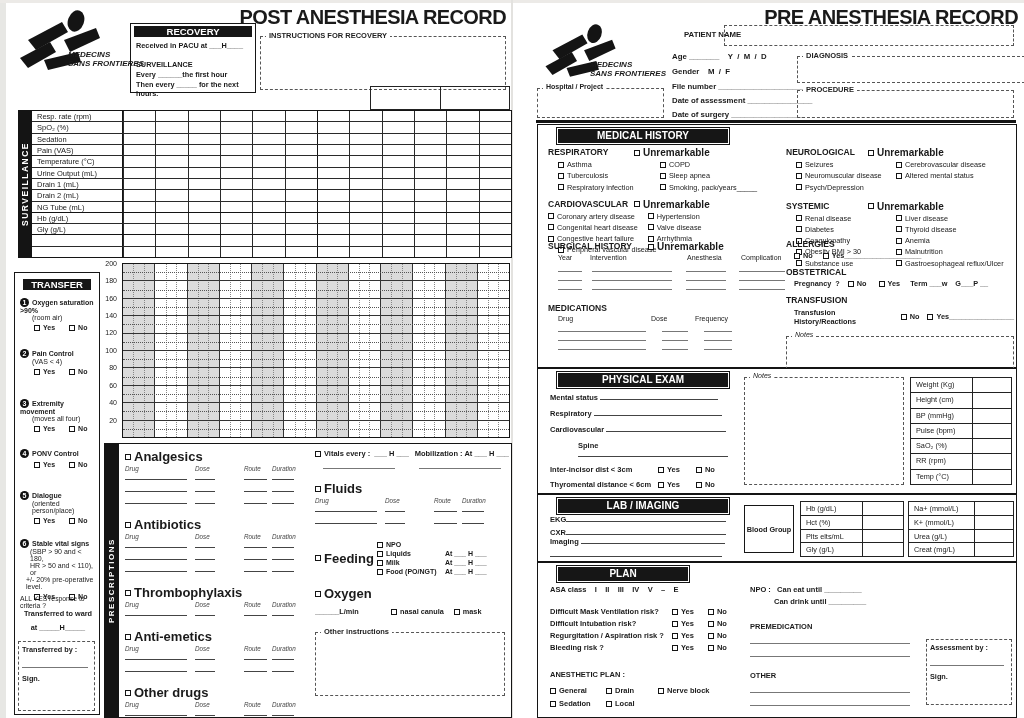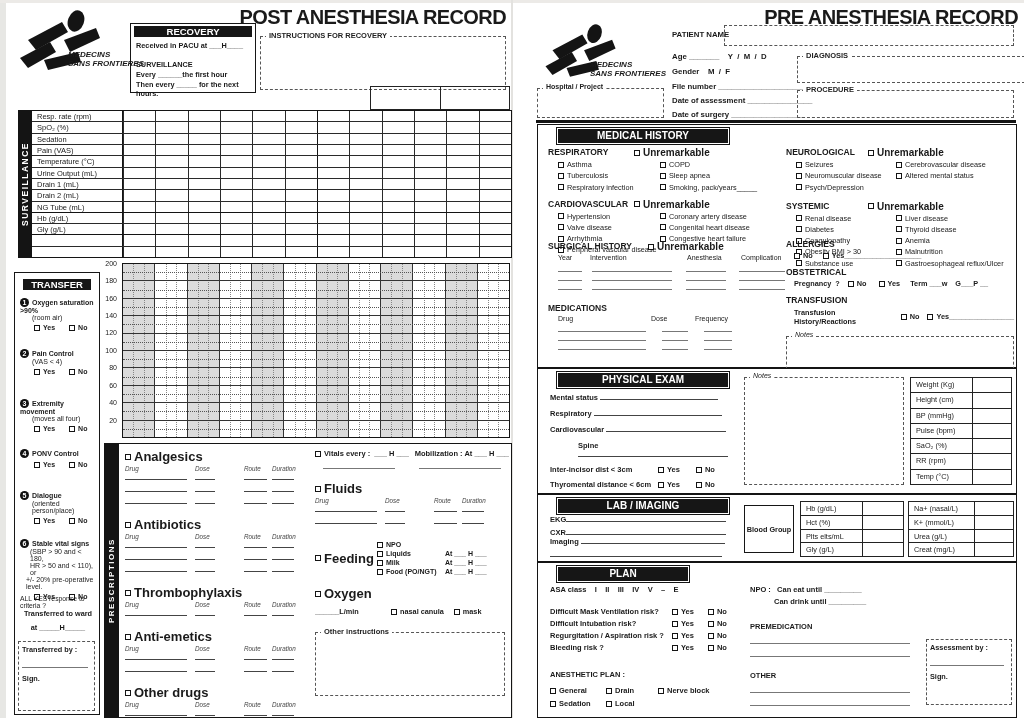--- a/index.html
+++ b/index.html
@@ -693,21 +693,21 @@
           <path d="M48 32 L80 20 L84 30 L54 44 Z"></path>
           <path d="M28 52 L62 44 L65 54 L32 62 Z"></path>
         </g>
       </svg>
       <div class="abs logo-text" style="left:48px;top:38px;">
         <div>MEDECINS</div>
         <div>SANS FRONTIERES</div>
       </div>
     </div>
 
-    <div class="abs b" style="left:160px;top:30px;font-size:7.8px;">PATIENT NAME</div>
+    <div class="abs b" style="left:172px;top:30px;font-size:7.8px;">PATIENT NAME</div>
     <div class="abs dashbox" style="left:212px;top:25px;width:290px;height:21px;"></div>
 
     <div class="abs b pre" style="left:160px;top:52px;font-size:7.8px;">Age _______    Y  /  M  /  D</div>
     <div class="abs b pre" style="left:160px;top:67px;font-size:7.8px;">Gender    M  /  F</div>
     <div class="abs b pre" style="left:160px;top:82px;font-size:7.8px;">File number ____________________</div>
     <div class="abs b pre" style="left:160px;top:96px;font-size:7.8px;">Date of assessment _______________</div>
     <div class="abs b pre" style="left:160px;top:110px;font-size:7.8px;">Date of surgery _________________</div>
 
     <div class="abs dashbox" style="left:25px;top:88px;width:127px;height:30px;">
       <span class="dash-label" style="font-size:7px;">Hospital / Project</span>
@@ -764,46 +764,46 @@
         </div>
 
         <div style="display:flex;margin-top:7px;">
           <span class="mh-title" style="width:86px;">CARDIOVASCULAR</span>
           <span class="unrem">
               <span class="cb"></span>
               <span>Unremarkable</span>
             </span>
         </div>
         <div style="display:flex;">
+          <div>
+            <div class="mh-item">
+                <span class="cb"></span>
+                <span>Coronary artery disease</span>
+              </div>
+            <div class="mh-item">
+                <span class="cb"></span>
+                <span>Congenital heart disease</span>
+              </div>
+            <div class="mh-item">
+                <span class="cb"></span>
+                <span>Congestive heart failure</span>
+              </div>
+          </div>
           <div style="width:112px;padding-left:10px;">
             <div class="mh-item">
                 <span class="cb"></span>
                 <span>Hypertension</span>
               </div>
             <div class="mh-item">
                 <span class="cb"></span>
                 <span>Valve disease</span>
               </div>
             <div class="mh-item">
                 <span class="cb"></span>
                 <span>Arrhythmia</span>
-              </div>
-          </div>
-          <div>
-            <div class="mh-item">
-                <span class="cb"></span>
-                <span>Coronary artery disease</span>
-              </div>
-            <div class="mh-item">
-                <span class="cb"></span>
-                <span>Congenital heart disease</span>
-              </div>
-            <div class="mh-item">
-                <span class="cb"></span>
-                <span>Congestive heart failure</span>
               </div>
           </div>
         </div>
         <div class="mh-item" style="padding-left:10px;">
             <span class="cb"></span>
             <span>Peripheral vascular disease</span>
           </div>
       </div>
 
       <div class="abs" style="left:248px;top:22px;width:228px;">
@@ -1088,21 +1088,21 @@
             <div class="vit-label">Plts elts/mL</div>
             <div class="vit-val"></div>
           </div>
         <div class="vit-row">
             <div class="vit-label">Gly (g/L)</div>
             <div class="vit-val"></div>
           </div>
       </div>
       <div class="vit-table" style="left:370px;top:6px;width:106px;height:56px;">
         <div class="vit-row">
-            <div class="vit-label" style="width:66px;">Na+ (nasal/L)</div>
+            <div class="vit-label" style="width:66px;">Na+ (mmol/L)</div>
             <div class="vit-val"></div>
           </div>
         <div class="vit-row">
             <div class="vit-label" style="width:66px;">K+ (mmol/L)</div>
             <div class="vit-val"></div>
           </div>
         <div class="vit-row">
             <div class="vit-label" style="width:66px;">Urea (g/L)</div>
             <div class="vit-val"></div>
           </div>

